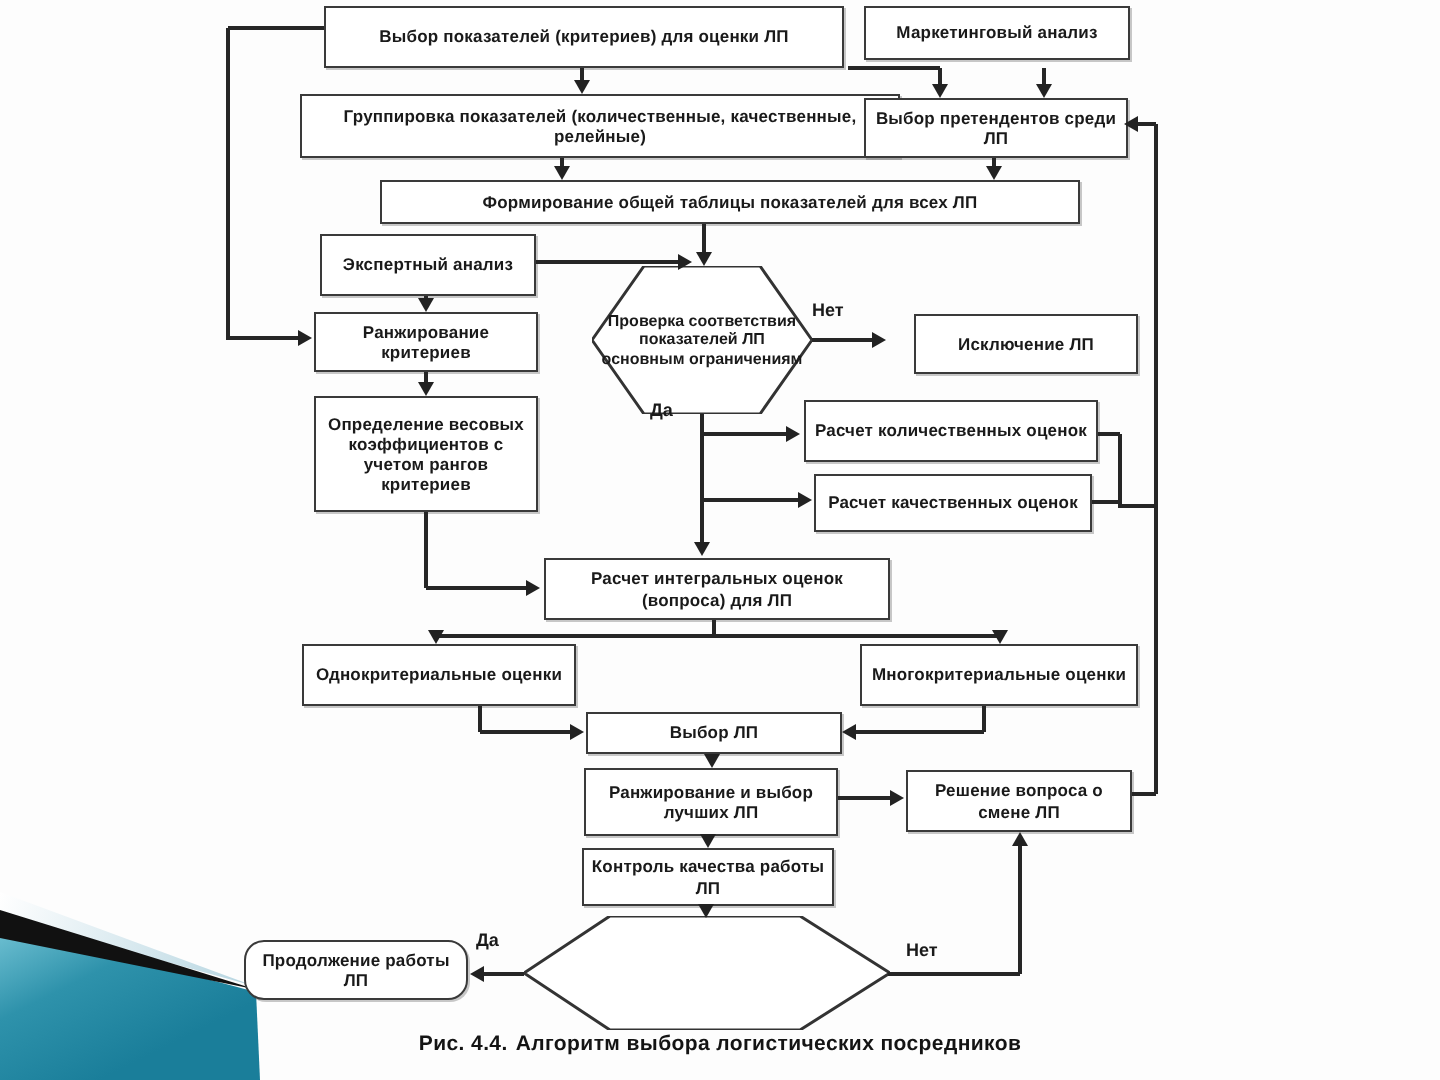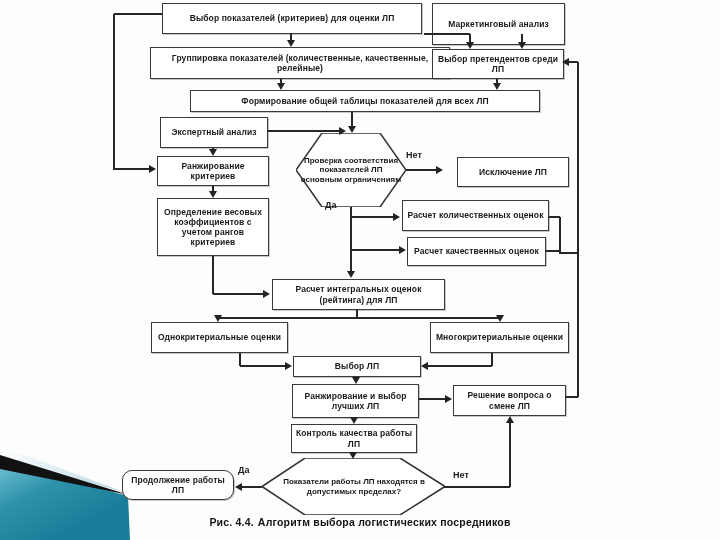--- a/index.html
+++ b/index.html
@@ -42,52 +42,51 @@
         <stop offset="0" stop-color="#ffffff"></stop>
         <stop offset="1" stop-color="#b9d7e2"></stop>
       </linearGradient>
     </defs>
     <polygon points="0,6 127,53 0,18" fill="url(#gHi)"></polygon>
     <polygon points="0,22 128,56 130,100 0,100" fill="url(#gTeal)"></polygon>
     <polygon points="0,15 129,55 0,29" fill="#111111"></polygon>
   </svg>
 
   <div class="node" style="left:162px;top:3px;width:260px;height:31px;">Выбор показателей (критериев) для оценки ЛП</div>
-  <div class="node" style="left:432px;top:3px;width:133px;height:42px;">Маркетинговый анализ</div>
+  <div class="node" style="left:432px;top:3px;width:133px;height:27px;">Маркетинговый анализ</div>
   <div class="node" style="left:150px;top:47px;width:300px;height:32px;">Группировка показателей (количественные, качественные, релейные)</div>
   <div class="node" style="left:432px;top:49px;width:132px;height:30px;">Выбор претендентов среди ЛП</div>
   <div class="node" style="left:190px;top:90px;width:350px;height:22px;">Формирование общей таблицы показателей для всех ЛП</div>
   <div class="node" style="left:160px;top:117px;width:108px;height:31px;">Экспертный анализ</div>
   <div class="node" style="left:157px;top:156px;width:112px;height:30px;">Ранжирование критериев</div>
   <div class="node" style="left:157px;top:198px;width:112px;height:58px;">Определение весовых коэффициентов с учетом рангов критериев</div>
   <div class="node" style="left:445px;top:157px;width:112px;height:30px;margin-left:12px;">Исключение ЛП</div>
   <div class="node" style="left:402px;top:200px;width:147px;height:31px;">Расчет количественных оценок</div>
   <div class="node" style="left:407px;top:237px;width:139px;height:29px;">Расчет качественных оценок</div>
-  <div class="node" style="left:272px;top:279px;width:173px;height:31px;">Расчет интегральных оценок (рейтинга) для ЛП</div>
+  <div class="node" style="left:272px;top:279px;width:173px;height:31px;">Расчет интегральных оценок (вопроса) для ЛП</div>
   <div class="node" style="left:151px;top:322px;width:137px;height:31px;">Однокритериальные оценки</div>
   <div class="node" style="left:430px;top:322px;width:139px;height:31px;">Многокритериальные оценки</div>
   <div class="node" style="left:293px;top:356px;width:128px;height:21px;">Выбор ЛП</div>
   <div class="node" style="left:292px;top:384px;width:127px;height:34px;">Ранжирование и выбор лучших ЛП</div>
   <div class="node" style="left:453px;top:385px;width:113px;height:31px;">Решение вопроса о смене ЛП</div>
   <div class="node" style="left:291px;top:424px;width:126px;height:29px;">Контроль качества работы ЛП</div>
   <div class="node" style="left:122px;top:470px;width:112px;height:30px;border-radius:10px;">Продолжение работы ЛП</div>
 
   <div class="hexwrap" style="left:296px;top:133px;">
     <svg width="110" height="74" viewBox="0 0 110 74">
       <polygon points="0,37 26,0 84,0 110,37 84,74 26,74" fill="#ffffff" stroke="#333" stroke-width="1.5"></polygon>
     </svg>
   </div>
   <div class="hextext" style="left:300px;top:135px;width:102px;height:70px;">Проверка соответствия показателей ЛП основным ограничениям</div>
 
   <div class="hexwrap" style="left:262px;top:458px;">
     <svg width="183" height="57" viewBox="0 0 183 57">
       <polygon points="0,28.5 43,0 138,0 183,28.5 138,57 43,57" fill="#ffffff" stroke="#333" stroke-width="1.5"></polygon>
     </svg>
   </div>
-  <div class="hextext" style="left:278px;top:461px;width:152px;height:51px;">Показатели работы ЛП находятся в допустимых пределах?</div>
 
   <div class="blabel" style="left:406px;top:150px;">Нет</div>
   <div class="blabel" style="left:325px;top:200px;">Да</div>
   <div class="blabel" style="left:238px;top:465px;">Да</div>
   <div class="blabel" style="left:453px;top:470px;">Нет</div>
 
   <div class="lv" style="left:290px;top:34px;height:9px;"></div>
   <div class="arr d" style="left:287px;top:40px;"></div>
 
   <div class="lv" style="left:280px;top:79px;height:7px;"></div>

